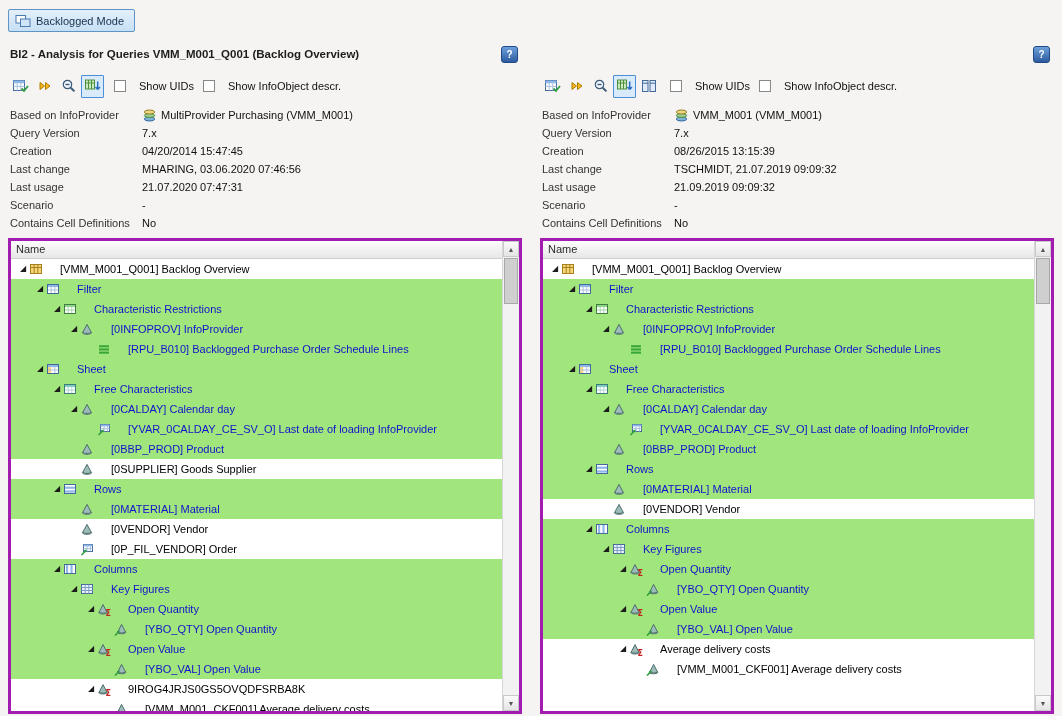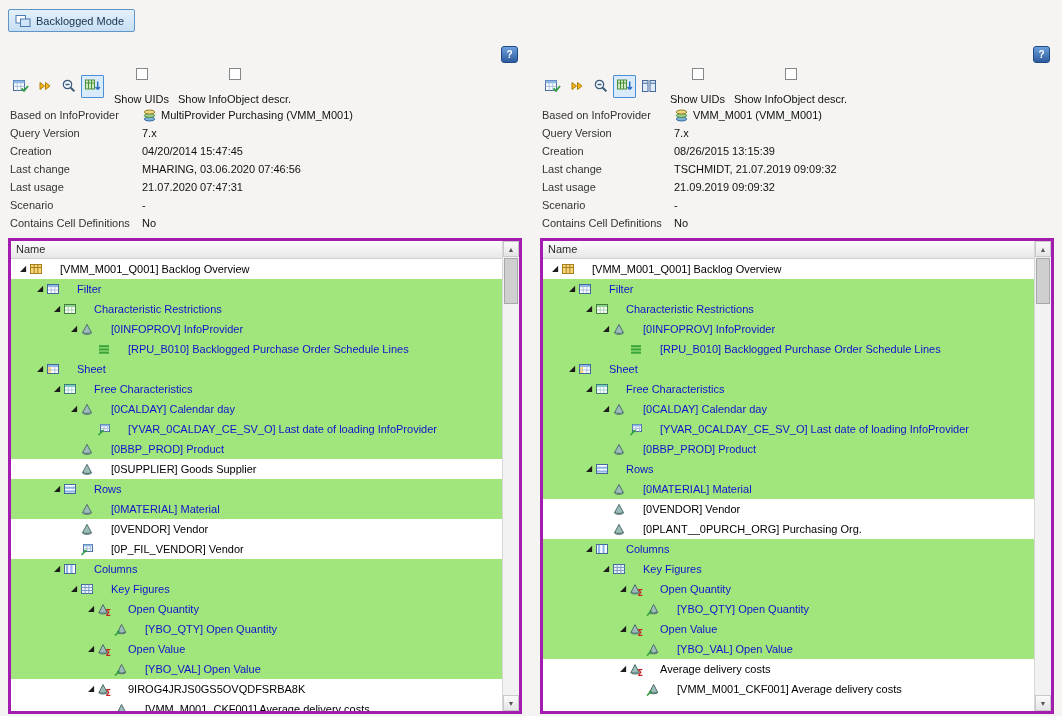--- a/index.html
+++ b/index.html
@@ -33,21 +33,21 @@
     color:#fff;font-weight:bold;font-size:10px;line-height:15px;text-align:center;
   }
   .toolbar{position:absolute;left:1px;top:27px;height:22px;display:flex;align-items:center;}
   .tb-btn{
     width:21px;height:21px;margin-right:1px;
     display:inline-flex;align-items:center;justify-content:center;
     border:1px solid transparent;border-radius:1px;
   }
   .tb-btn.pressed{background:var(--pressed-bg,#d9eafb);border-color:var(--pressed-bd,#4a90d9);}
   .tb-ic{display:inline-flex;}
-  .cb{display:inline-flex;align-items:center;gap:13px;margin-left:9px;cursor:default;flex-direction:column;}
+  .cb{display:inline-flex;align-items:center;gap:13px;margin-left:9px;cursor:default;}
   .cb .box{width:12px;height:12px;background:#fff;border:1px solid #878787;box-sizing:border-box;}
   .cb .cb-label{color:#111;}
   
   .props{position:absolute;left:2px;top:58px;right:0;}
   .prop-row{height:18px;display:flex;align-items:center;}
   .prop-label{width:132px;flex:0 0 132px;color:#333;}
   .prop-value{display:flex;align-items:center;gap:4px;color:#101010;white-space:nowrap;}
   .picon{display:inline-flex;}
   
   .tree-box{
@@ -86,20 +86,21 @@
       <svg width="16" height="14" viewBox="0 0 16 14">
         <rect x="1" y="1.5" width="9.5" height="7.5" fill="#ffffff" stroke="#4a7ab0"></rect>
         <rect x="5.5" y="5" width="9.5" height="7.5" fill="#cfe4f7" stroke="#4a7ab0"></rect>
       </svg>
     </span>
   <span>Backlogged Mode</span>
 </button>
 
 <section class="panel" id="panel-0">
   <div class="panel-title-row">
+    <span class="panel-title">BI2 - Analysis for Queries VMM_M001_Q001 (Backlog Overview)</span>
     <span class="help-icon">?</span>
   </div>
   <div class="toolbar">
     <span class="tb-icons" style="display:inline-flex;">
         <span class="tb-btn">
           <span class="tb-ic">
             <svg width="17" height="16" viewBox="0 0 17 16">
               <rect x="1.5" y="2.5" width="11" height="10" fill="#fff" stroke="#44699b"></rect>
               <rect x="1.5" y="2.5" width="11" height="2.8" fill="#8fb8e8"></rect>
               <path d="M1.5 8.4h11M5.2 5.3v7.2M8.8 5.3v7.2" stroke="#a9c0dd" fill="none"></path>
@@ -356,21 +357,21 @@
           <span class="arrow"></span>
           <span class="nicon">
             <svg width="14" height="14" viewBox="0 0 14 14">
               <rect x="3.5" y="2.5" width="9" height="7" fill="#fff" stroke="#44699b"></rect>
               <rect x="3.5" y="2.5" width="9" height="2" fill="#8fb8e8"></rect>
               <path d="M3.5 6.6h9M7.1 4.5v5M10.4 4.5v5" stroke="#a9c0dd" fill="none"></path>
               <path d="M1.5 13L6 8.5" stroke="#2f9e3f" stroke-width="1.6"></path>
               <path d="M6.8 7.6l-3 .6 2.4 2.4z" fill="#2f9e3f"></path>
             </svg>
           </span>
-          <span class="nlabel">[0P_FIL_VENDOR] Vendor</span>
+          <span class="nlabel">[0P_FIL_VENDOR] Order</span>
         </div>
         <div class="tree-row hl" style="padding-left: 40px;">
           <span class="arrow">◢</span>
           <span class="nicon">
             <svg width="14" height="14" viewBox="0 0 14 14">
               <rect x="1.5" y="2.5" width="11" height="9" fill="#fff" stroke="#44699b"></rect>
               <rect x="3" y="2.5" width="2.2" height="9" fill="#8fb8e8"></rect>
               <rect x="7.4" y="2.5" width="2.2" height="9" fill="#8fb8e8"></rect>
               <rect x="1.5" y="2.5" width="11" height="9" fill="none" stroke="#44699b"></rect>
             </svg>
@@ -718,30 +719,20 @@
         <div class="tree-row" style="padding-left: 57px;">
           <span class="arrow"></span>
           <span class="nicon">
             <svg width="14" height="14" viewBox="0 0 14 14">
               <ellipse cx="7" cy="10.7" rx="4.6" ry="1.6" fill="#cfe0de" stroke="#4f6f6c"></ellipse>
               <path d="M7 2.4L11.3 10.4A4.6 1.6 0 0 1 2.7 10.4Z" fill="#9bbcb8" stroke="#4f6f6c"></path>
             </svg>
           </span>
           <span class="nlabel">[0VENDOR] Vendor</span>
         </div>
-        <div class="tree-row" style="padding-left: 57px;">
-          <span class="arrow"></span>
-          <span class="nicon">
-            <svg width="14" height="14" viewBox="0 0 14 14">
-              <ellipse cx="7" cy="10.7" rx="4.6" ry="1.6" fill="#cfe0de" stroke="#4f6f6c"></ellipse>
-              <path d="M7 2.4L11.3 10.4A4.6 1.6 0 0 1 2.7 10.4Z" fill="#9bbcb8" stroke="#4f6f6c"></path>
-            </svg>
-          </span>
-          <span class="nlabel">[0PLANT__0PURCH_ORG] Purchasing Org.</span>
-        </div>
         <div class="tree-row hl" style="padding-left: 40px;">
           <span class="arrow">◢</span>
           <span class="nicon">
             <svg width="14" height="14" viewBox="0 0 14 14">
               <rect x="1.5" y="2.5" width="11" height="9" fill="#fff" stroke="#44699b"></rect>
               <rect x="3" y="2.5" width="2.2" height="9" fill="#8fb8e8"></rect>
               <rect x="7.4" y="2.5" width="2.2" height="9" fill="#8fb8e8"></rect>
               <rect x="1.5" y="2.5" width="11" height="9" fill="none" stroke="#44699b"></rect>
             </svg>
           </span>

